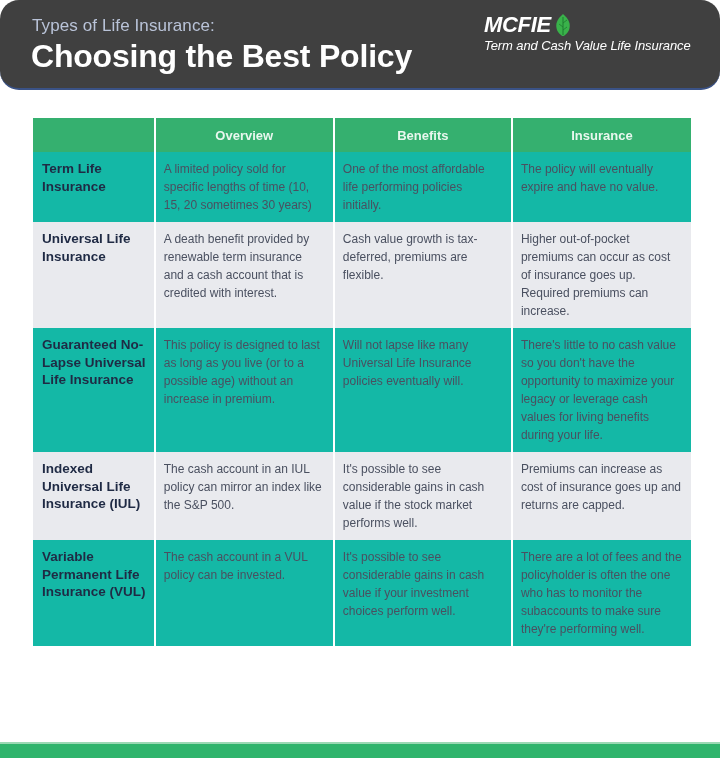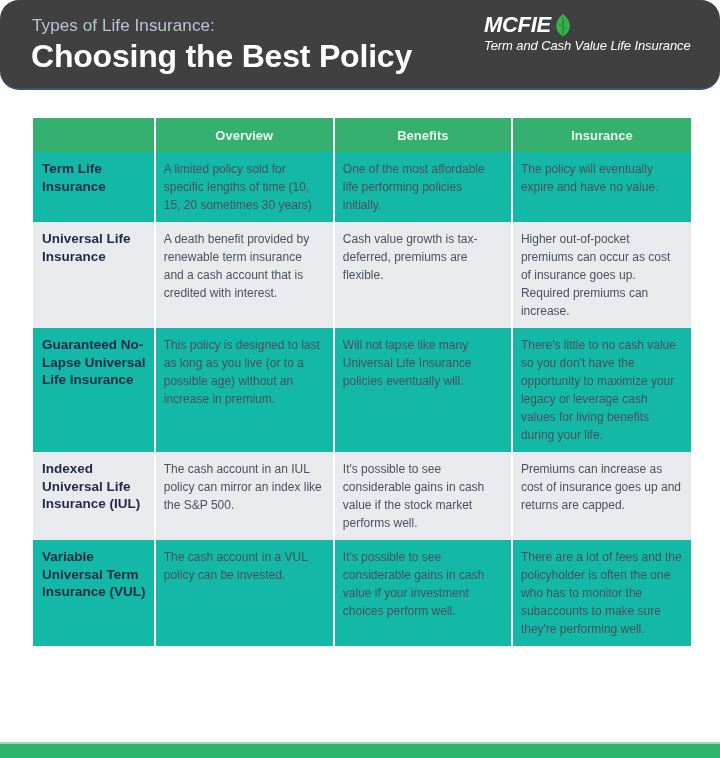--- a/index.html
+++ b/index.html
@@ -120,21 +120,21 @@
       <td>Will not lapse like many Universal Life Insurance policies eventually will.</td>
       <td>There's little to no cash value so you don't have the opportunity to maximize your legacy or leverage cash values for living benefits during your life.</td>
     </tr>
     <tr class="grey" style="height:88px">
       <td class="type">Indexed Universal Life Insurance (IUL)</td>
       <td>The cash account in an IUL policy can mirror an index like the S&amp;P 500.</td>
       <td>It's possible to see considerable gains in cash value if the stock market performs well.</td>
       <td>Premiums can increase as cost of insurance goes up and returns are capped.</td>
     </tr>
     <tr class="white" style="height:102px">
-      <td class="type">Variable Universal Term Insurance (VUL)</td>
+      <td class="type">Variable Permanent Life Insurance (VUL)</td>
       <td>The cash account in a VUL policy can be invested.</td>
       <td>It's possible to see considerable gains in cash value if your investment choices perform well.</td>
       <td>There are a lot of fees and the policyholder is often the one who has to monitor the subaccounts to make sure they're performing well.</td>
     </tr>
   </tbody>
 </table>
 
 <div class="footer"></div>
 
 </body></html>

